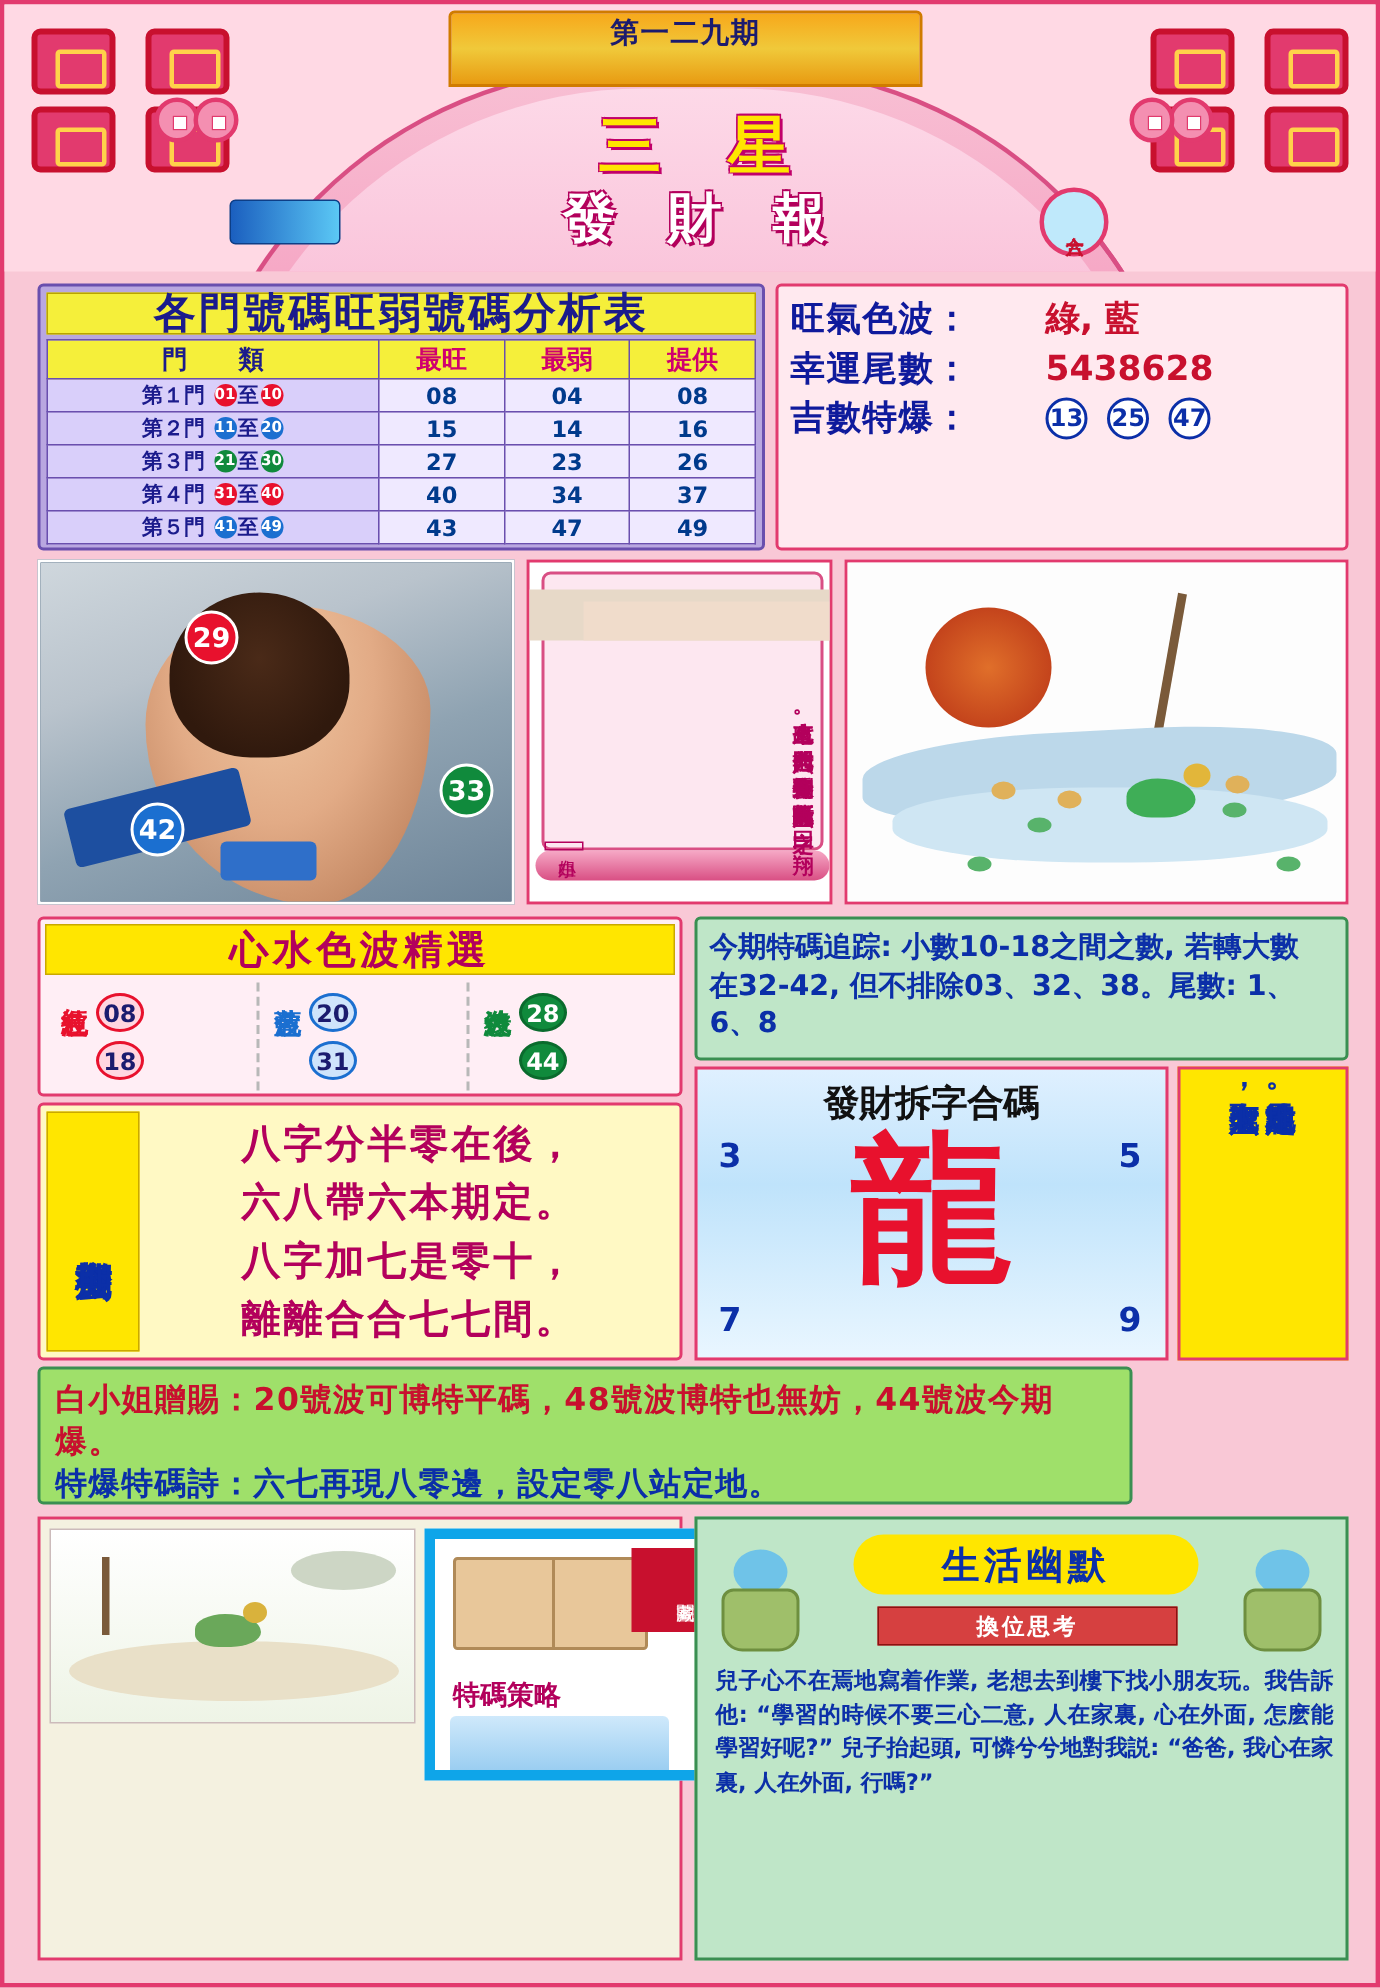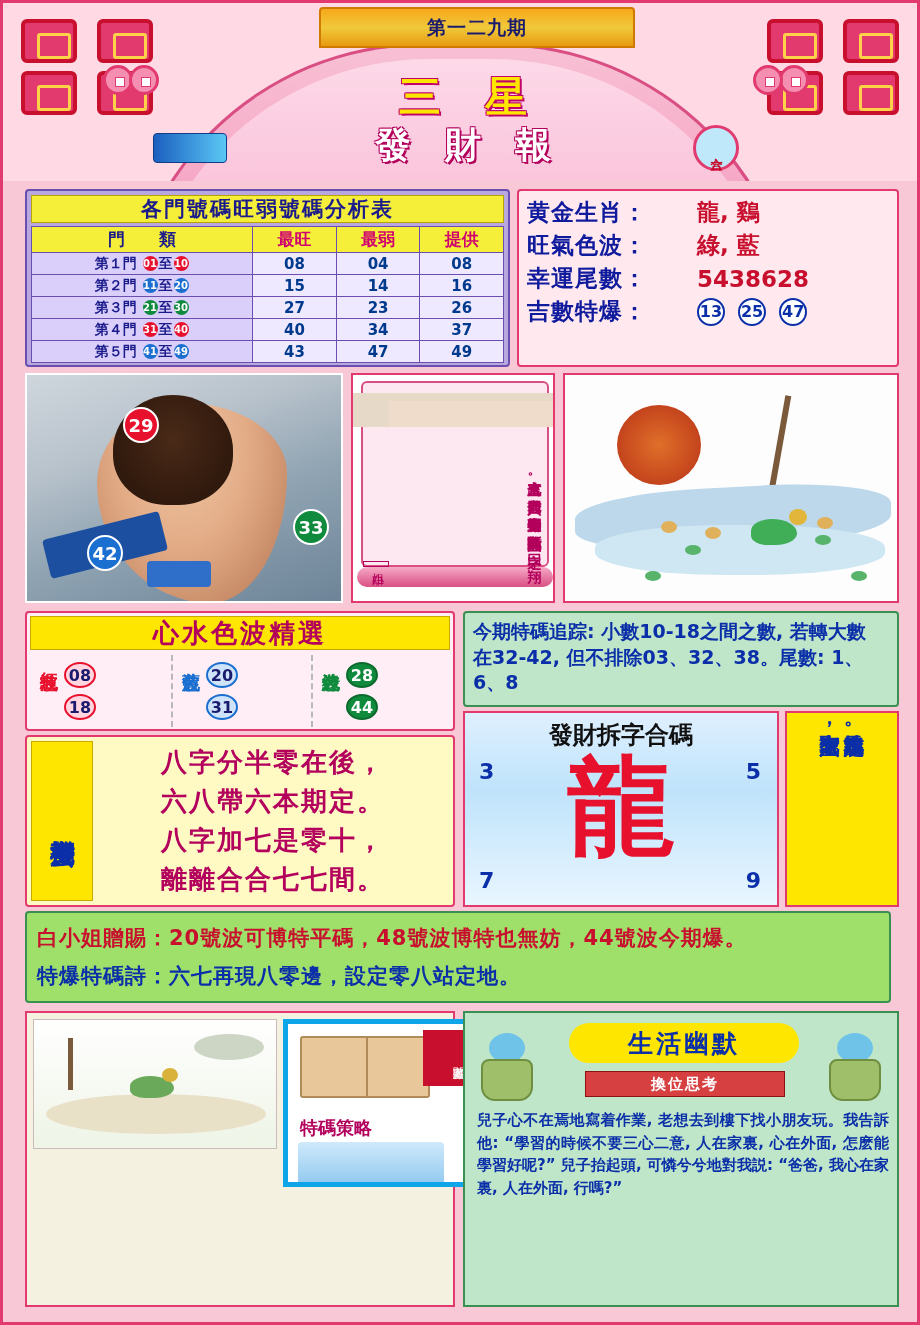--- a/index.html
+++ b/index.html
@@ -27,25 +27,25 @@
     border-radius: 340px 340px 0 0;
     background: linear-gradient(180deg,#f8c0d4 0%, #f6a9c6 45%, #f090b6 100%);
     border: 3px solid #d94f84;
   }
   .hdr-arc-inner {
     position:absolute; left:136px; top:56px; width:642px; height:290px;
     border-radius: 330px 330px 0 0;
     background: linear-gradient(180deg,#fdd9e8 0%, #f9bdd6 60%, #f4a8c8 100%);
   }
   #issue-tab {
-    position:absolute; left:316px; top:4px; width:316px; height:41px;
+    position:absolute; left:296px; top:4px; width:316px; height:51px;
     background: linear-gradient(180deg,#f7a81b 0%, #f0c93a 50%, #e89b12 100%);
     border:2px solid #d07b00;
     border-radius: 4px 4px 0 0;
-    display:flex; align-items:center; justify-content:center;
+    display:flex; align-items:flex-start; justify-content:center;
   }
   #issue-tab span {
     font-family:"DejaVu Sans","Liberation Sans",sans-serif;
     font-size:19px; font-weight:bold; color:#1b1b6e; letter-spacing:1px;
   }
   #main-title {
     position:absolute; left:290px; top:66px; width:340px; height:56px;
     display:flex; align-items:center; justify-content:center; gap:44px;
     font-size:42px; font-weight:bold;
     color:#ffe600;
@@ -91,21 +91,21 @@
   }
   
   #analysis-box {
     position:absolute; left:22px; top:186px; width:485px; height:178px;
     background:#b9a7e0; border:2px solid #6a4fae; border-radius:4px;
     padding:4px;
   }
   #analysis-title {
     height:28px; background:#f5ef3a; border:1px solid #b9a300;
     display:flex; align-items:center; justify-content:center;
-    font-size:21px; font-weight:bold; color:#1b1b8c; letter-spacing:2px;
+    font-size:28px; font-weight:bold; color:#1b1b8c; letter-spacing:2px;
   }
   #analysis-table { width:100%; border-collapse:collapse; margin-top:3px; }
   #analysis-table th, #analysis-table td {
     border:1px solid #6a4fae; text-align:center; font-size:15px; height:22px;
     font-weight:bold;
   }
   #analysis-table thead th { background:#f5ef3a; color:#d0006f; font-size:17px; }
   #analysis-table thead th.c1 { color:#1b1b8c; }
   #analysis-table tbody td { background:#efe9ff; color:#003a8c; }
   #analysis-table tbody td.gate { background:#d9cffa; color:#1b1b8c; font-size:14px; white-space:nowrap; }
@@ -326,21 +326,21 @@
     position:absolute; left:782px; top:708px; width:114px; height:196px;
     background:#ffe600; border:2px solid #e23a6e;
     display:flex; flex-direction:row-reverse; justify-content:center; gap:2px; padding:6px 2px;
   }
   #side-box div {
     writing-mode: vertical-rl; text-orientation: upright;
     font-size:20px; font-weight:bold; color:#0b2fa8; line-height:1.12;
   }
   
   #green-box {
-    position:absolute; left:22px; top:908px; width:866px; height:92px;
+    position:absolute; left:22px; top:908px; width:730px; height:92px;
     background:#9fe06a; border:2px solid #3a8f52; border-radius:4px;
     padding:6px 10px;
     display:flex; flex-direction:column; justify-content:space-around;
   }
   #green-box div {
     font-size:21px; font-weight:bold; color:#c8102e; letter-spacing:1px;
   }
   #green-box div.blue { color:#0b2fa8; }
   
   #bottom-left {
@@ -348,21 +348,21 @@
     background:#f4f1e0; border:2px solid #e23a6e;
   }
   .bl-art {
     position:absolute; left:6px; top:6px; width:244px; height:130px;
     background:linear-gradient(180deg,#ffffff 0%, #eef4e6 100%);
     border:1px solid #cbb;
     overflow:hidden;
   }
   .bl-strategy {
     position:absolute; left:256px; top:6px; width:197px; height:168px;
-    background:#ffffff; border:5px solid #0ea5e9; overflow:hidden;
+    background:#ffffff; border:7px solid #0ea5e9; overflow:hidden;
   }
   .book {
     position:absolute; left:12px; top:12px; width:130px; height:62px;
     background:#e8c79a; border:2px solid #b08a58; border-radius:3px;
   }
   .book:after {
     content:""; position:absolute; left:64px; top:0; width:2px; height:58px; background:#b08a58;
   }
   .seal {
     position:absolute; right:6px; top:6px; width:46px; height:56px;
@@ -515,24 +515,20 @@
           <td>43</td>
           <td>47</td>
           <td>49</td>
         </tr>
       </tbody>
     </table>
   </div>
 
   <div id="gold-box">
     <div class="gold-row">
-      <div class="gold-label">黄金生肖：</div>
-      <div class="gold-value">龍, 鷄</div>
-    </div>
-    <div class="gold-row">
       <div class="gold-label">旺氣色波：</div>
       <div class="gold-value">綠, 藍</div>
     </div>
     <div class="gold-row">
       <div class="gold-label">幸運尾數：</div>
       <div class="gold-value">5438628</div>
     </div>
     <div class="gold-row">
       <div class="gold-label">吉數特爆：</div>
       <div>

